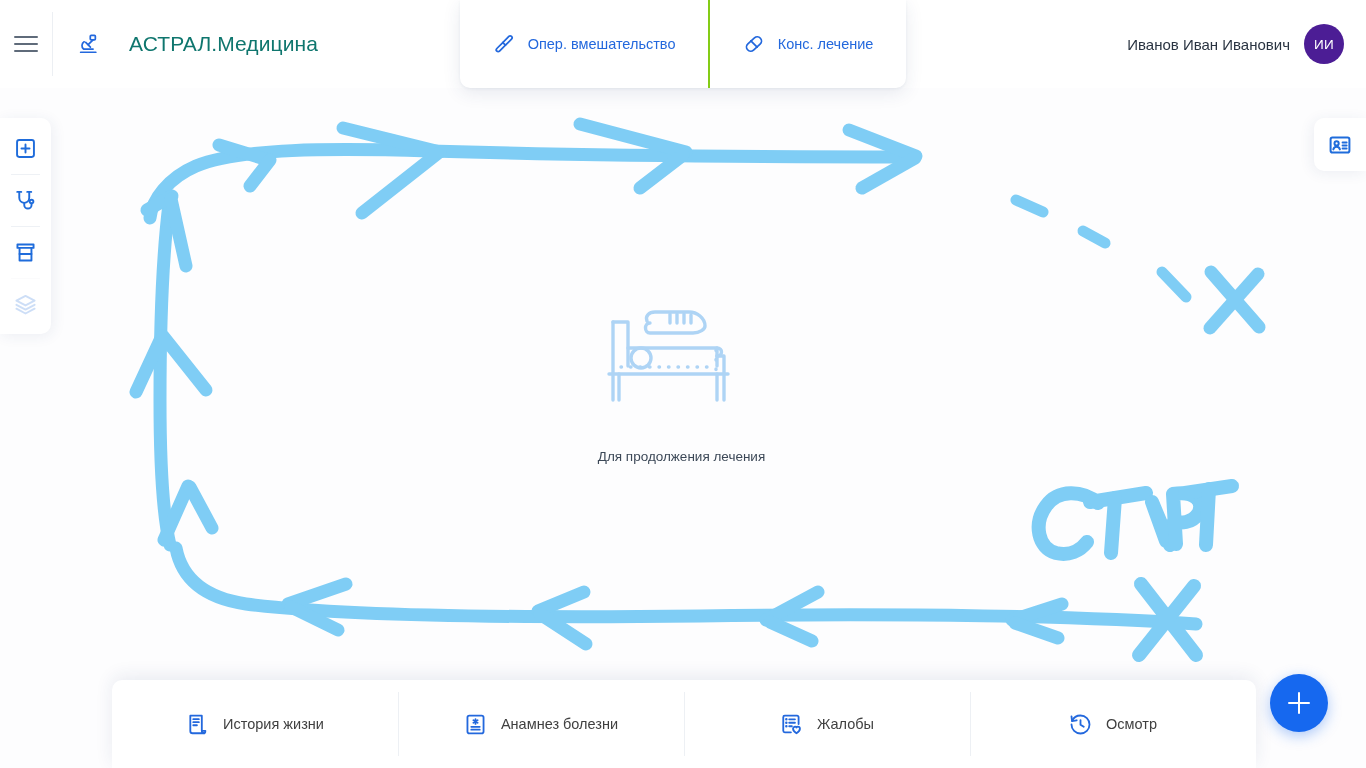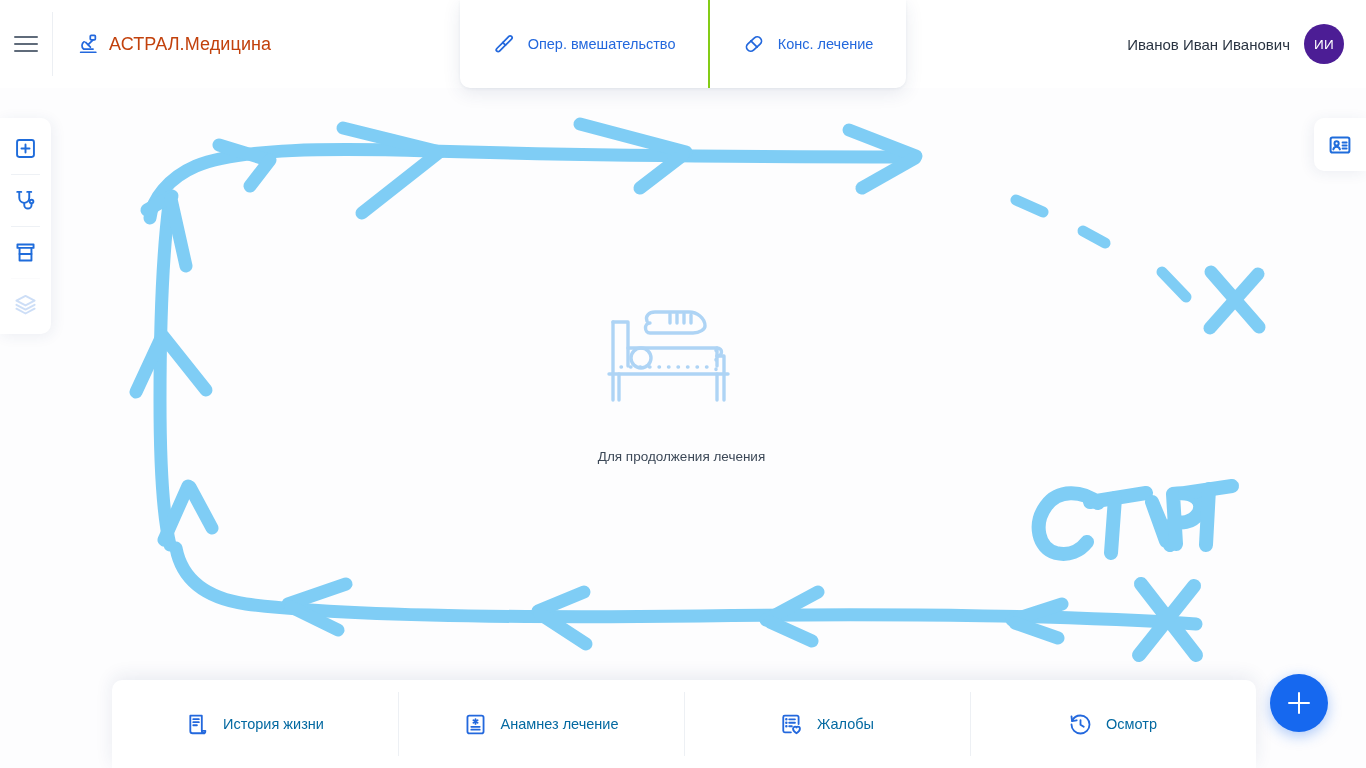--- a/index.html
+++ b/index.html
@@ -40,21 +40,21 @@
   }
   .header-divider {
     width: 1px; height: 64px; background: #eceff3;
     margin-left: 0px;
   }
   .brand {
     display: flex; align-items: center; gap: 10px;
     margin-left: 24px; cursor: pointer;
   }
   .brand-title {
-    font-size: 18px; color: #c2410c; letter-spacing: .1px;
+    font-size: 21px; color: #0f766e; letter-spacing: .1px; margin-left: 20px;
   }
 
   
   .tabcard {
     position: absolute; top: 0; left: 460px;
     width: 446px; height: 88px;
     background: #ffffff;
     border-radius: 0 0 10px 10px;
     box-shadow: 0 5px 18px rgba(36,60,110,.10), 0 1px 3px rgba(36,60,110,.06);
     display: flex; align-items: stretch;
@@ -145,21 +145,21 @@
   .bottomitem {
     flex: 1 1 0;
     display: flex; align-items: center; justify-content: center;
     gap: 14px; cursor: pointer;
     position: relative;
   }
   .bottomitem + .bottomitem::before {
     content: ""; position: absolute; left: 0; top: 12px; bottom: 12px;
     width: 1px; background: #edf0f4;
   }
-  .bottomitem .lbl { font-size: 14.5px; color: #0369a1; white-space: nowrap; }
+  .bottomitem .lbl { font-size: 14.5px; color: #404040; white-space: nowrap; }
 
   .fab {
     position: absolute; right: 38px; bottom: 36px;
     width: 58px; height: 58px; border-radius: 50%;
     background: #1668ef; border: none; cursor: pointer;
     box-shadow: 0 4px 14px rgba(22,104,239,.35);
     display: flex; align-items: center; justify-content: center;
     z-index: 50;
   }
   .fab::before, .fab::after {
@@ -398,21 +398,21 @@
 
     <div class="bottomitem">
       <svg width="23" height="23" viewBox="0 0 24 24">
         <g fill="none" stroke="#2368dd" stroke-width="1.9" stroke-linecap="round" stroke-linejoin="round">
           <rect x="3.6" y="2.8" width="16.8" height="18.4" rx="2"></rect>
           <path d="M12,6.4 L12,11.4"></path>
           <path d="M9.8,7.6 L14.2,10.2 M14.2,7.6 L9.8,10.2"></path>
           <path d="M7.6,14.4 L16.4,14.4 M7.6,17.4 L16.4,17.4"></path>
         </g>
       </svg>
-      <span class="lbl">Анамнез лечение</span>
+      <span class="lbl">Анамнез болезни</span>
     </div>
 
     <div class="bottomitem">
       <svg width="23" height="23" viewBox="0 0 24 24">
         <g fill="none" stroke="#2368dd" stroke-width="1.9" stroke-linecap="round" stroke-linejoin="round">
           <path d="M19.4,11.6 L19.4,4.4 C19.4,3.5 18.7,2.8 17.8,2.8 L5,2.8 C4.1,2.8 3.4,3.5 3.4,4.4 L3.4,18.6 C3.4,19.5 4.1,20.2 5,20.2 L11.4,20.2"></path>
           <path d="M6.6,6.6 L6.62,6.6 M6.6,10.2 L6.62,10.2 M6.6,13.8 L6.62,13.8" stroke-width="2.6"></path>
           <path d="M9.6,6.6 L15.6,6.6 M9.6,10.2 L15.6,10.2 M9.6,13.8 L12.4,13.8"></path>
           <path d="M17.2,21.2 C17.2,21.2 13.6,19 13.6,16.5 C13.6,15.2 14.6,14.3 15.8,14.3 C16.5,14.3 17,14.7 17.2,15.1 C17.4,14.7 18,14.3 18.6,14.3 C19.8,14.3 20.8,15.2 20.8,16.5 C20.8,19 17.2,21.2 17.2,21.2 Z"></path>
         </g>

